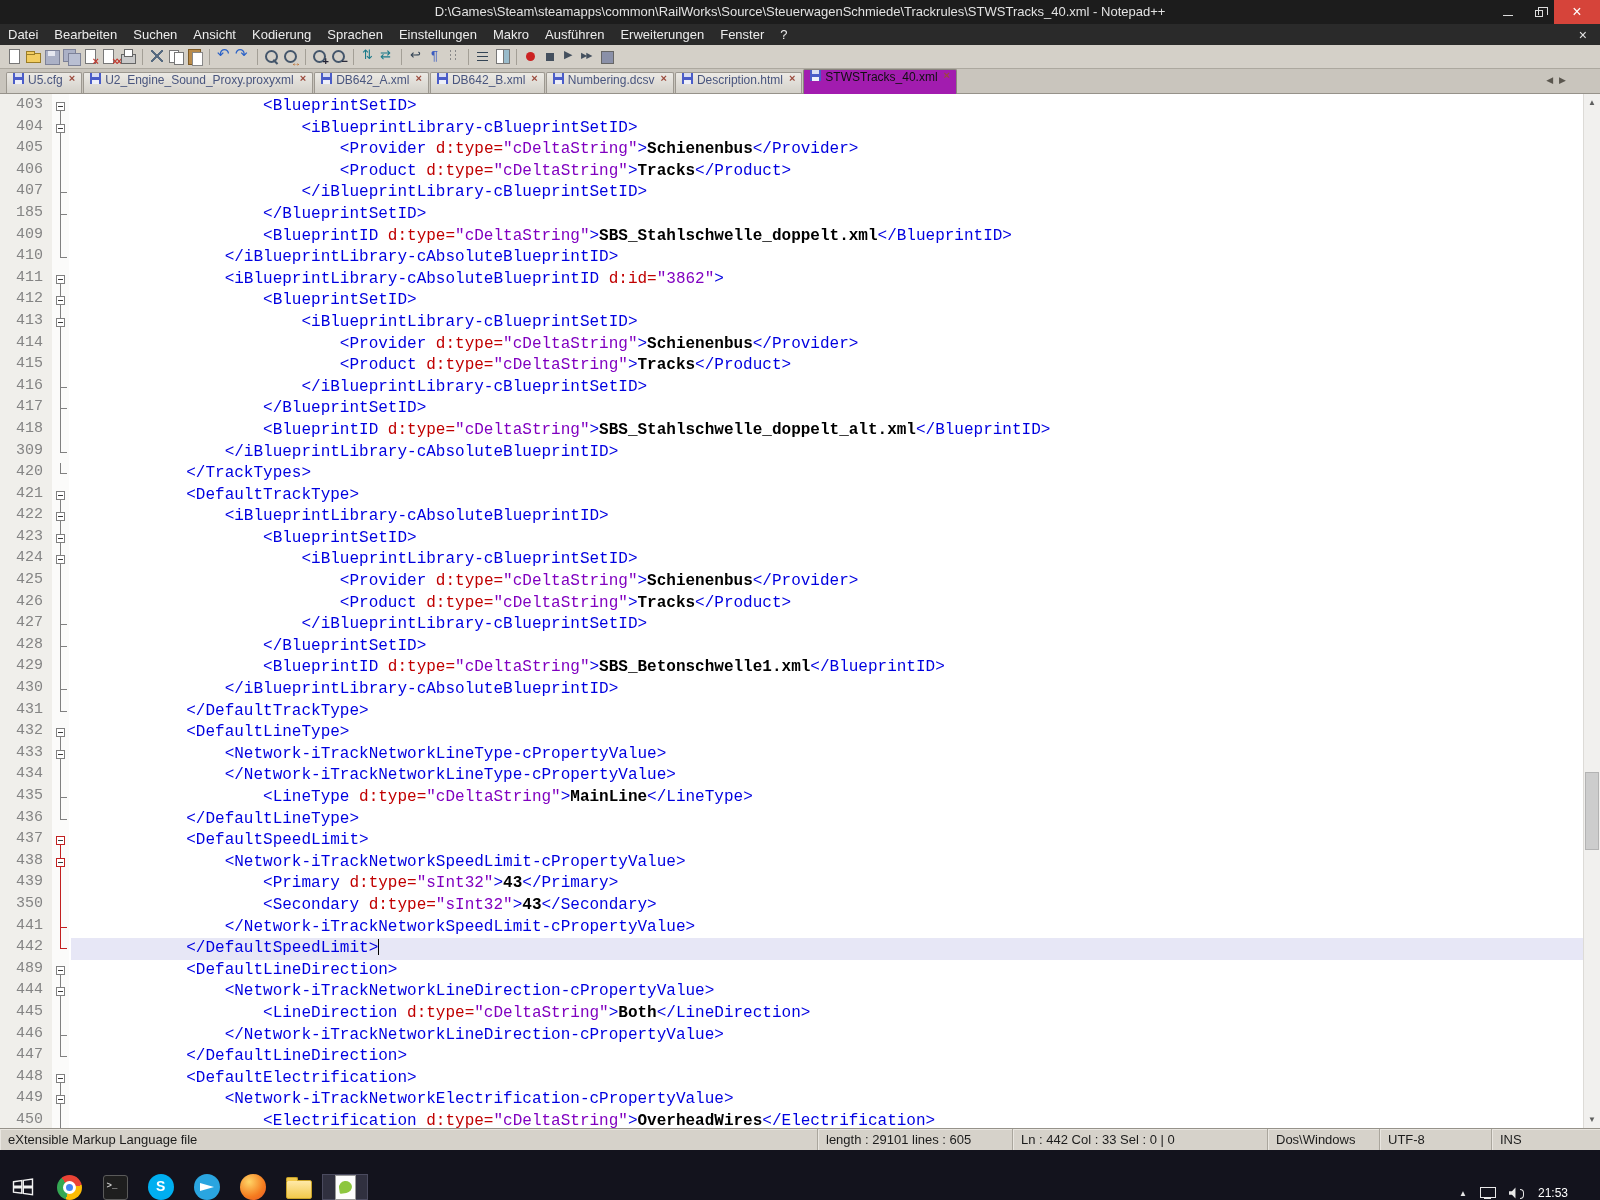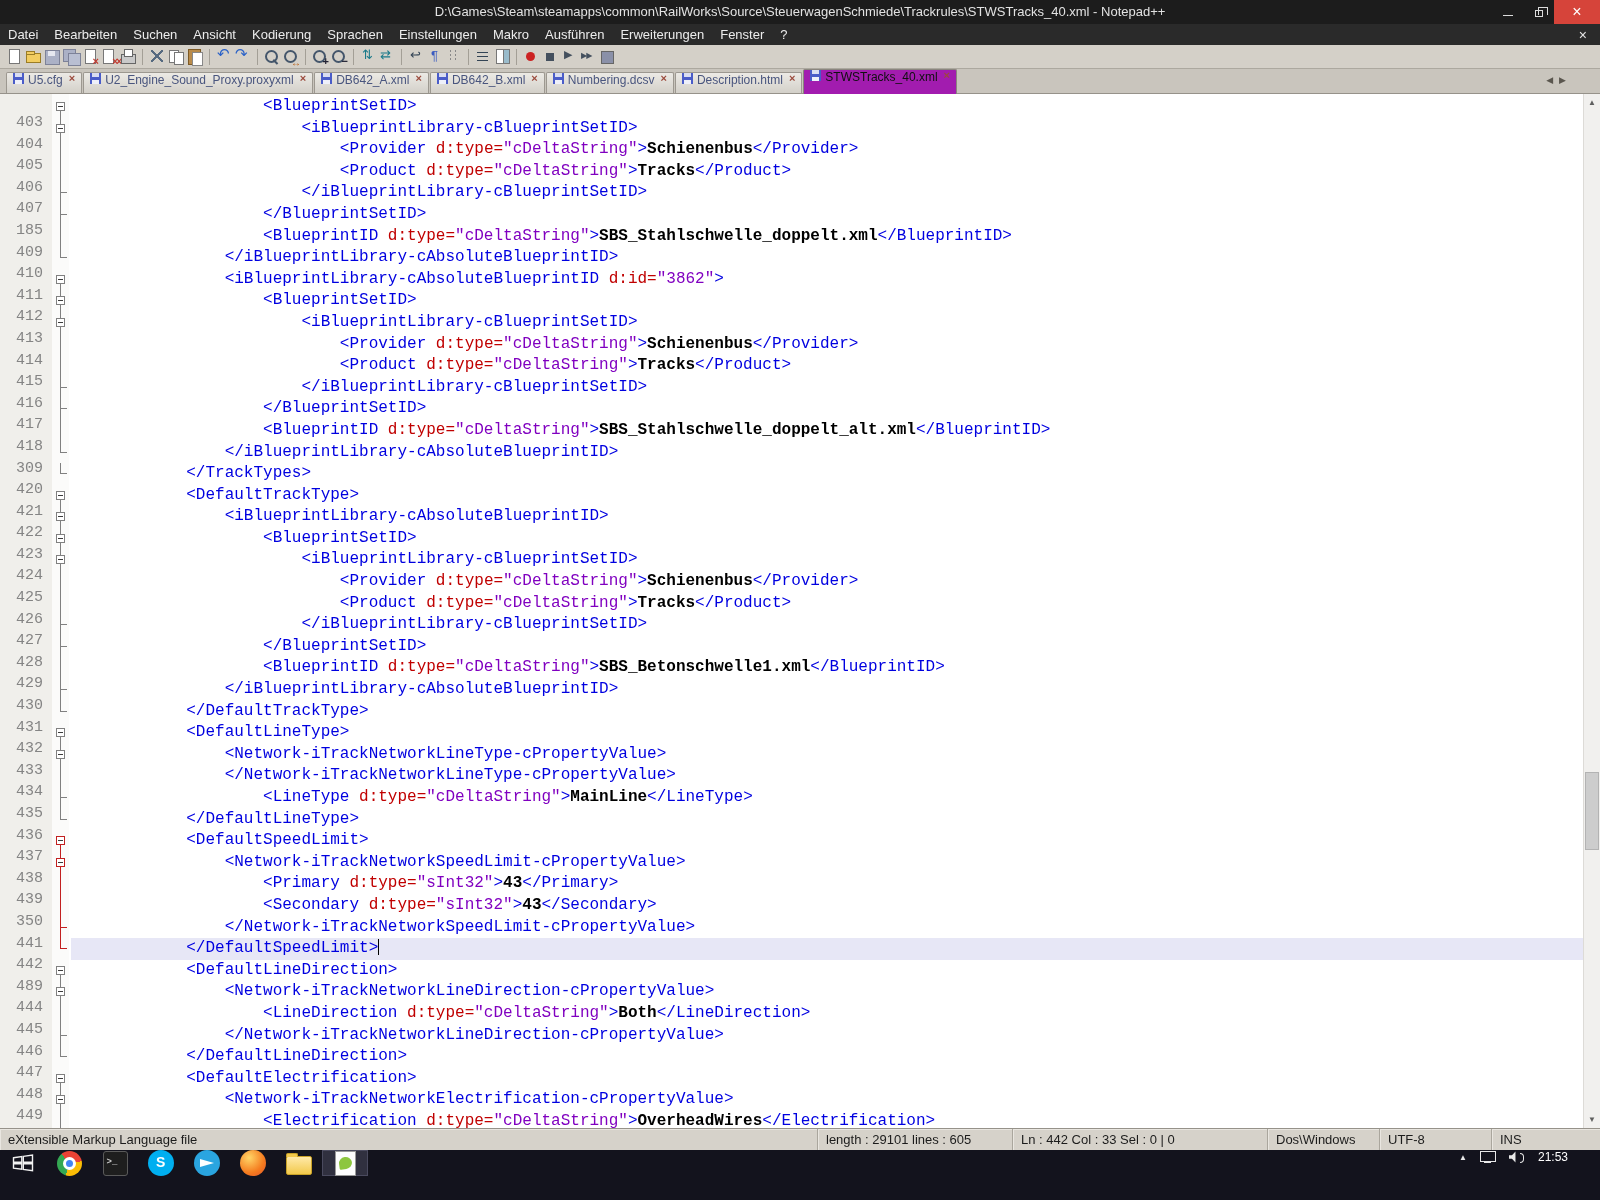--- a/index.html
+++ b/index.html
@@ -84,21 +84,21 @@
   .tab-floppy::after{content:"";position:absolute;left:2px;bottom:0;width:7px;height:4px;background:#eef0fa}
   .tab-x{color:#9b4a3c;font-size:11px;font-weight:bold;line-height:11px;margin-left:2px}
   .tab-x::before{content:"\00d7"}
   .tab-scroll{position:absolute;right:34px;top:6px;display:flex;gap:6px;color:#5a564e;font-size:9px;z-index:3}
   .tsl::before{content:"\25c0"}
   .tsr::before{content:"\25b6"}
 
   
   .editor{flex:1;display:flex;background:#fff;overflow:hidden;min-height:0}
   .ln-margin{width:52px;background:#f0efeb;color:var(--lnc);font:15px/var(--lh) "Liberation Mono","DejaVu Sans Mono",monospace;
-             text-align:right;padding-top:18px;flex:none}
+             text-align:right;padding-top:0;flex:none}
   .ln{height:var(--lh);padding-right:9px}
   .fold-margin{width:17px;background:#fbfbfa;padding-top:2px;flex:none}
   .fcell{position:relative;height:var(--lh)}
   .fv{position:absolute;left:8px;width:1px;background:var(--foldg)}
   .fv-full{top:0;bottom:0}
   .fv-t{top:0;height:6px}
   .fv-b{top:15px;bottom:0}
   .fv-half{top:0;height:11px}
   .fh{position:absolute;top:10px;left:8px;width:7px;height:1px;background:var(--foldg)}
   .fbox{position:absolute;left:4px;top:6px;width:9px;height:9px;background:#fff;border:1px solid var(--foldg);z-index:1}
@@ -127,21 +127,21 @@
   .statusbar{height:22px;background:#d6d2ca;border-top:1px solid #96928a;display:flex;align-items:stretch;font-size:13px;color:#1c1c1c;flex:none}
   .sb-pane{display:flex;align-items:center;padding:0 8px;border-right:1px solid #aaa69d;box-shadow:inset 1px 1px 0 #e9e6e0;white-space:nowrap;overflow:hidden}
   .sb-type{flex:1}
   .sb-len{width:195px}
   .sb-cur{width:255px}
   .sb-eol{width:112px}
   .sb-enc{width:112px}
   .sb-ins{width:108px;border-right:none}
 
   
-  .taskbar{height:50px;background:#13131d;display:flex;align-items:flex-start;position:relative;flex:none}
+  .taskbar{height:50px;background:#13131d;display:flex;align-items:flex-end;position:relative;flex:none}
   .tb-app{width:46px;display:flex;align-items:center;justify-content:center}
   .tb-app.active{background:#30303f;box-shadow:inset 0 0 0 1px #4a4a5e}
   .start-ic{width:24px;height:24px}
   .chrome-ic{width:25px;height:25px;border-radius:50%;background:conic-gradient(from -40deg,#ea4335 0 33%,#fbbc05 0 66%,#34a853 0 100%);position:relative}
   .chrome-ic::before{content:"";position:absolute;inset:6px;background:#4285f4;border:3px solid #fff;border-radius:50%}
   .console-ic{width:25px;height:25px;background:#1e1e1e;border:1px solid #5a5a5a;border-radius:3px;position:relative}
   .console-ic::before{content:">_";position:absolute;left:3px;top:5px;color:#ccc;font:bold 9px "Liberation Mono",monospace}
   .skype-ic{width:26px;height:26px;border-radius:50%;background:#00aff0;position:relative}
   .skype-ic::before{content:"S";position:absolute;left:8px;top:4px;color:#fff;font:bold 14px "Liberation Sans",sans-serif}
   .msg-ic{width:26px;height:26px;border-radius:50%;background:#2aa5e0;position:relative}

